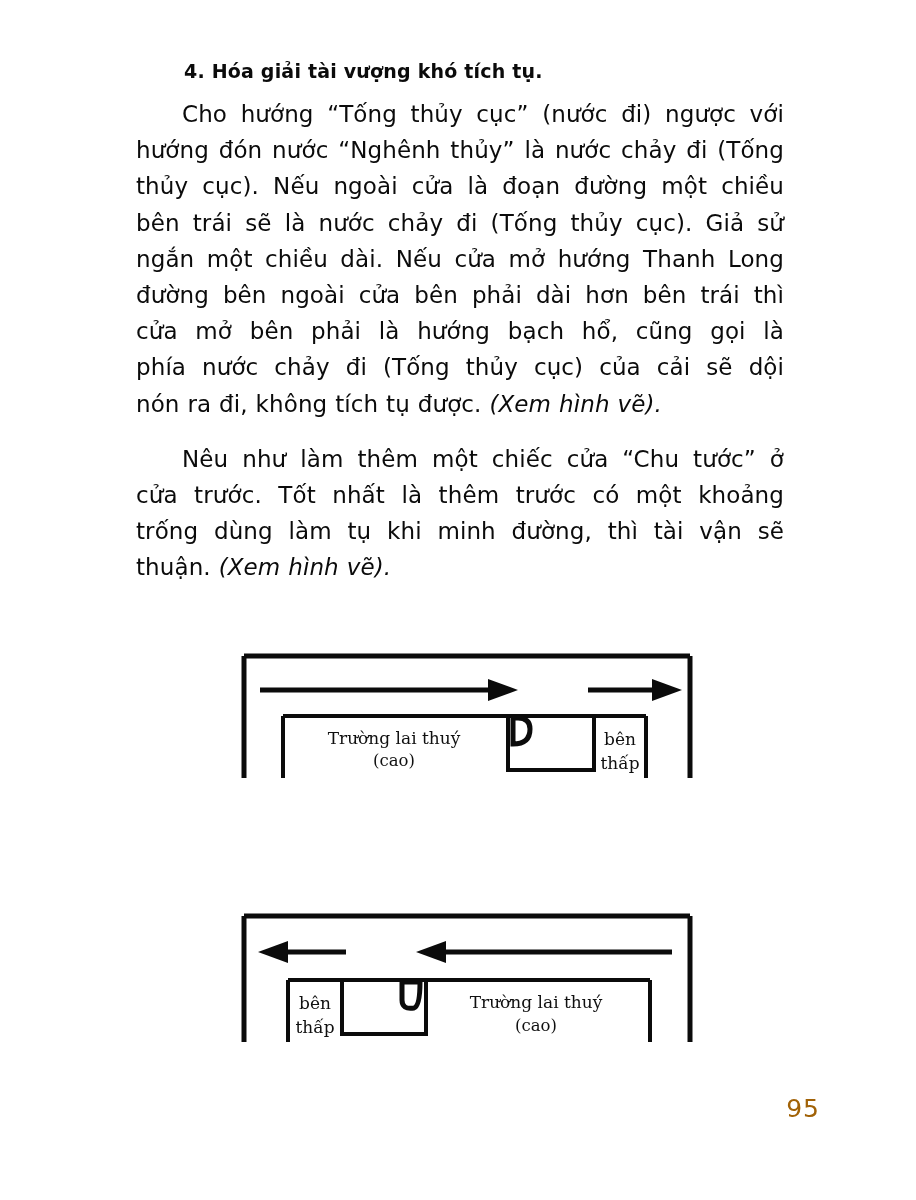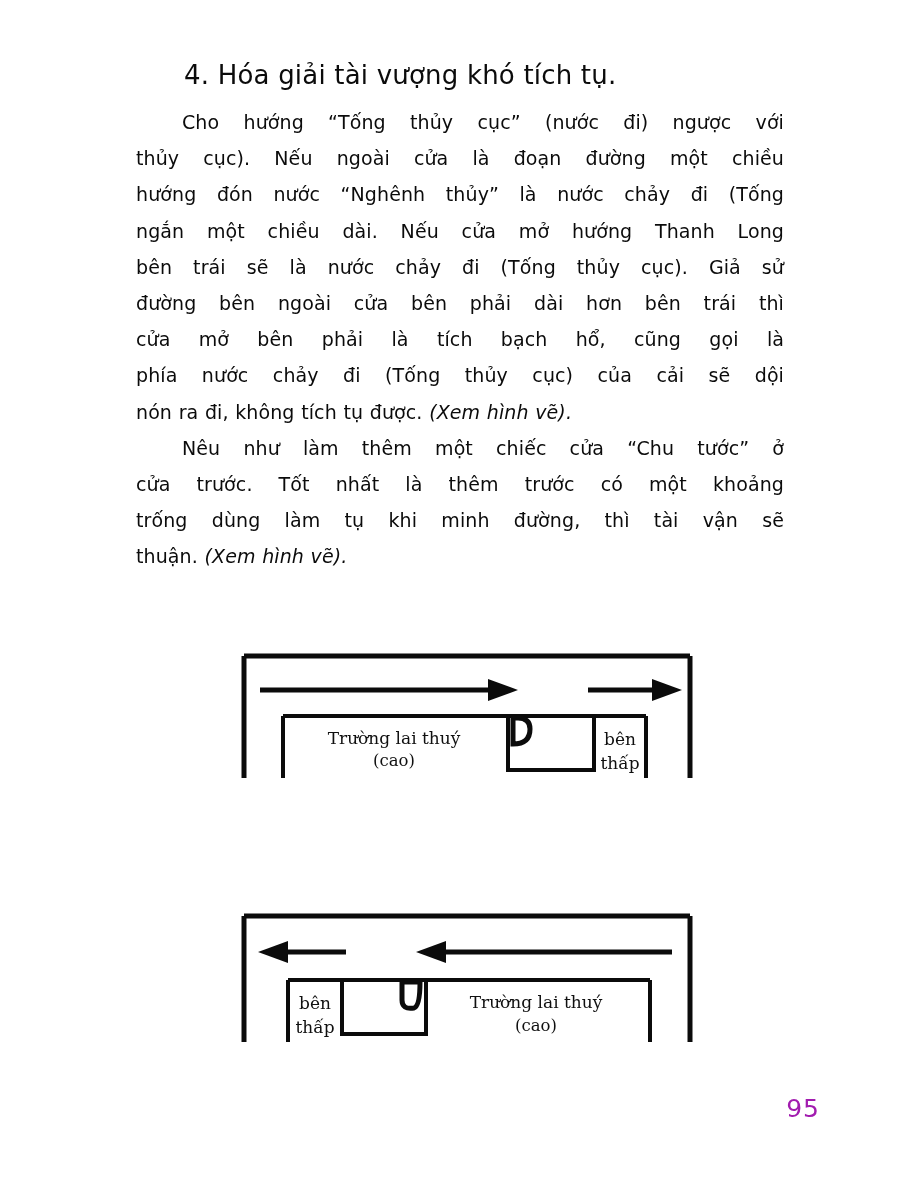--- a/index.html
+++ b/index.html
@@ -20,37 +20,38 @@
   
   .content {
     position: absolute;
     left: 136px;
     top: 60px;
     width: 648px;
   }
 
   .heading {
     font-family: "DejaVu Sans", sans-serif;
-    font-weight: normal;
-    font-size: 26px;
+    font-weight: bold;
+    font-size: 19px;
     letter-spacing: 0.2px;
     margin: 0 0 14px 48px;
     white-space: nowrap;
   }
 
   .para {
-    font-size: 19px;
+    font-size: 23px;
     line-height: 36.2px;
     text-align: justify;
     text-align-last: left;
     margin: 0;
     letter-spacing: 0.1px;
     word-spacing: 0.5px;
   }
   .para + .para {
+    margin-top: 19px;
   }
   .para .indent {
     display: inline-block;
     width: 46px;
   }
   .para em {
   }
 
   
   .para > span.line {
@@ -88,41 +89,41 @@
     text-anchor: middle;
   }
 
   
   .page-number {
     position: absolute;
     right: 96px;
     top: 1094px;
     font-family: "DejaVu Sans", sans-serif;
     font-size: 25px;
-    color: #a21caf;
+    color: #a16207;
     letter-spacing: 1px;
   }
 </style>
 </head>
 <body>
 
 <div class="page">
 
   <div class="content">
 
     <h2 class="heading">4. Hóa giải tài vượng khó tích tụ.</h2>
 
     <p class="para">
       <span class="line j"><span class="indent"></span><span>Cho hướng “Tống thủy cục” (nước đi) ngược với</span></span>
+      <span class="line j">hướng đón nước “Nghênh thủy” là nước chảy đi (Tống</span>
       <span class="line j">thủy cục). Nếu ngoài cửa là đoạn đường một chiều</span>
-      <span class="line j">hướng đón nước “Nghênh thủy” là nước chảy đi (Tống</span>
+      <span class="line j">bên trái sẽ là nước chảy đi (Tống thủy cục). Giả sử</span>
       <span class="line j">ngắn một chiều dài. Nếu cửa mở hướng Thanh Long</span>
-      <span class="line j">bên trái sẽ là nước chảy đi (Tống thủy cục). Giả sử</span>
       <span class="line j">đường bên ngoài cửa bên phải dài hơn bên trái thì</span>
-      <span class="line j">cửa mở bên phải là tích bạch hổ, cũng gọi là</span>
+      <span class="line j">cửa mở bên phải là hướng bạch hổ, cũng gọi là</span>
       <span class="line j">phía nước chảy đi (Tống thủy cục) của cải sẽ dội</span>
       <span class="line"><span>nón ra đi, không tích tụ được. <em>(Xem hình vẽ).</em></span></span>
     </p>
 
     <p class="para">
       <span class="line j"><span class="indent"></span><span>Nêu như làm thêm một chiếc cửa “Chu tước” ở</span></span>
       <span class="line j">cửa trước. Tốt nhất là thêm trước có một khoảng</span>
       <span class="line j">trống dùng làm tụ khi minh đường, thì tài vận sẽ</span>
       <span class="line"><span>thuận. <em>(Xem hình vẽ).</em></span></span>
     </p>

